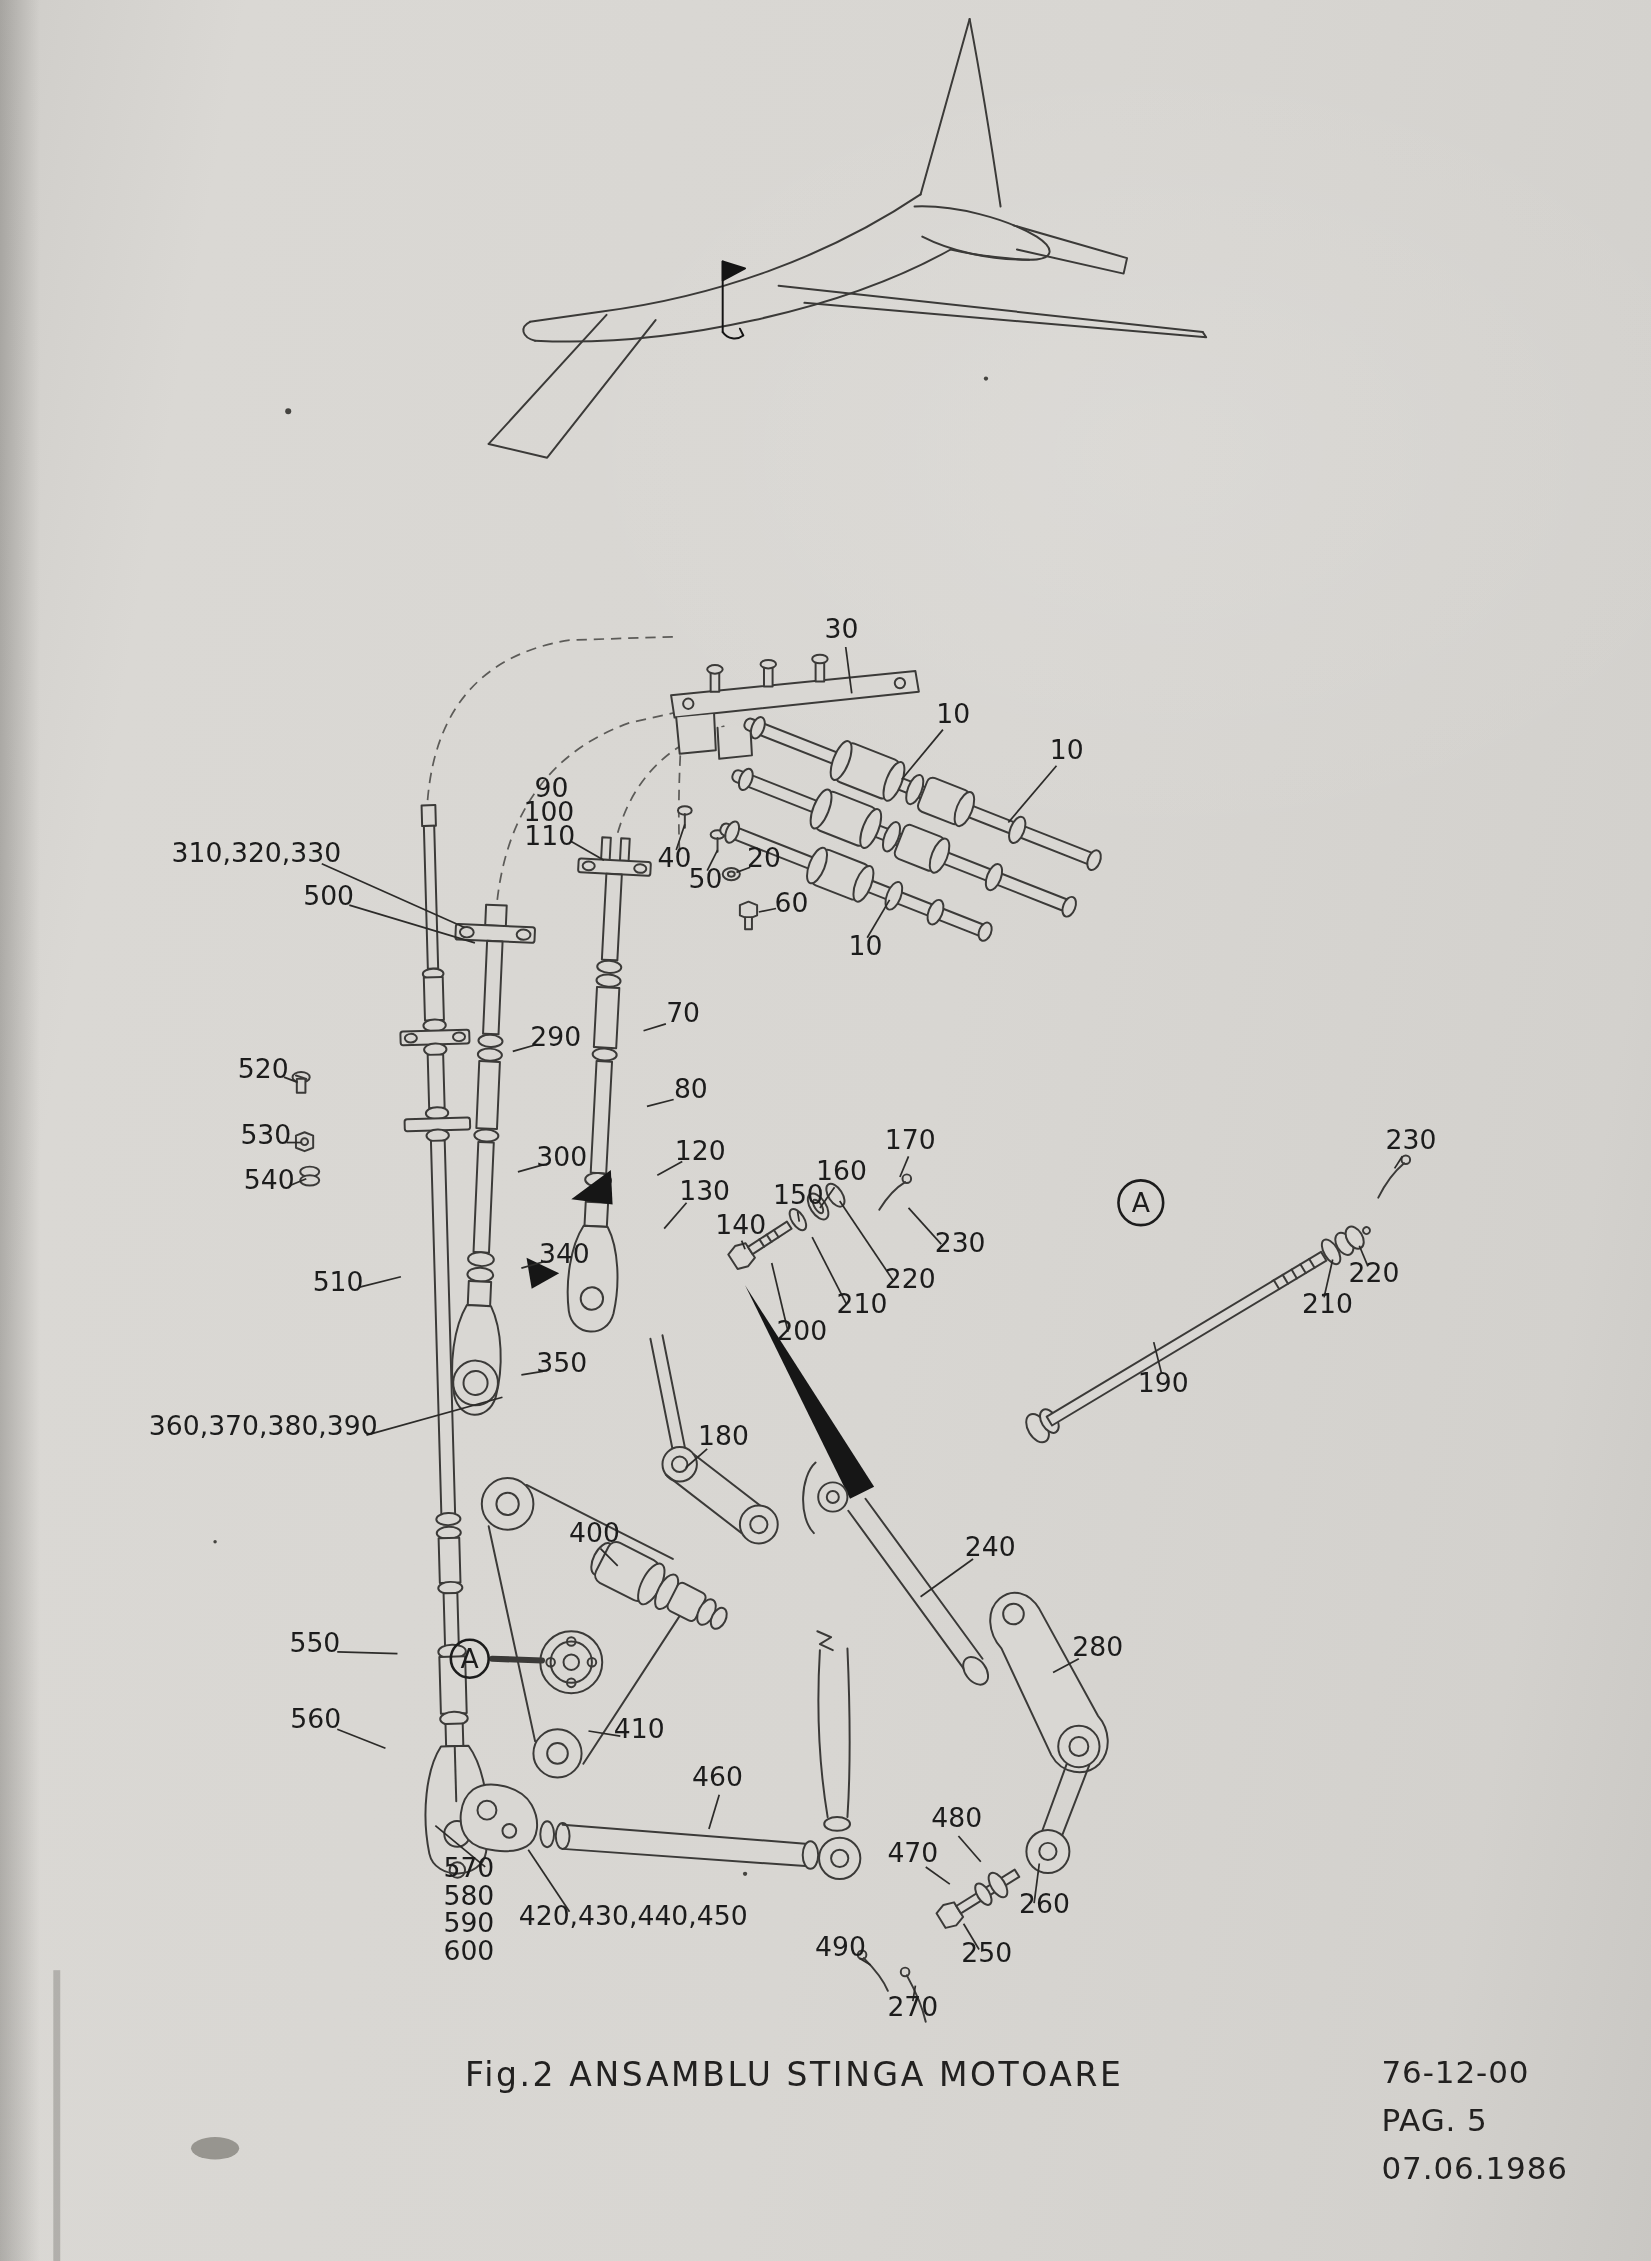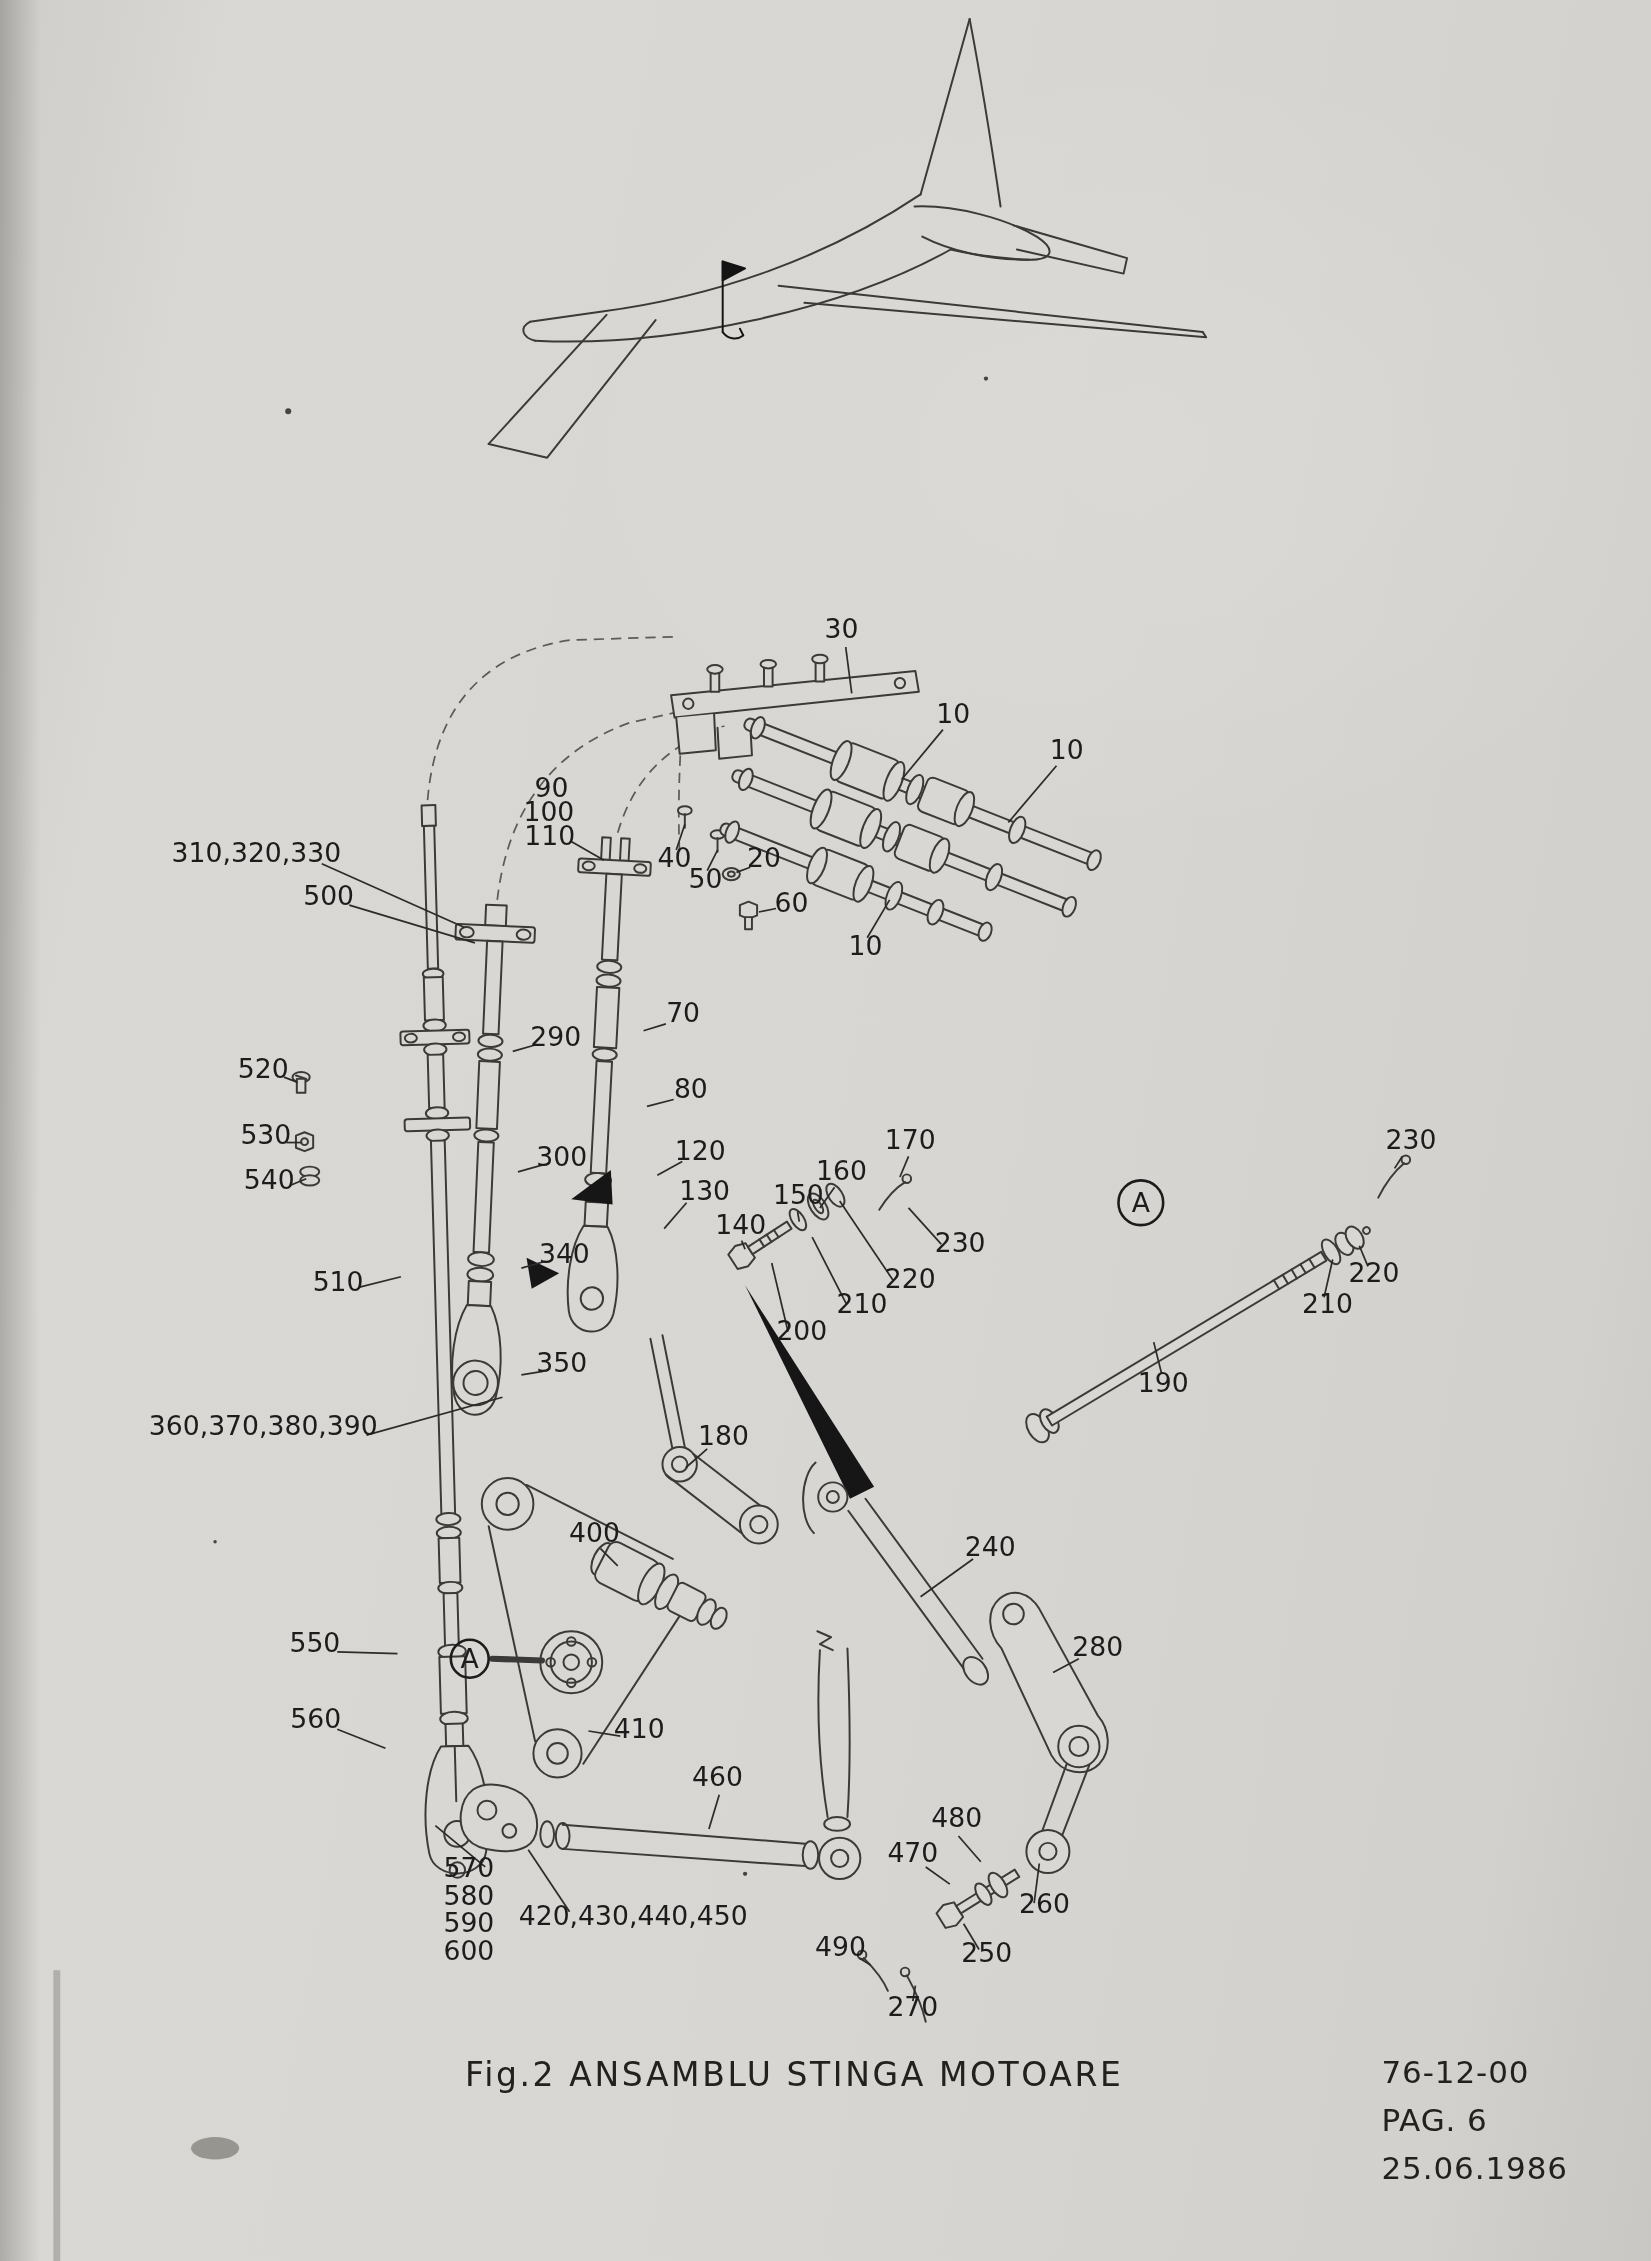--- a/index.html
+++ b/index.html
@@ -468,17 +468,17 @@
         <g>
           <circle cx="546" cy="1928" r="22" class="marker-circle"></circle>
           <text x="546" y="1939" class="callout">A</text>
         </g>
       </g>
   </svg>
 
   <div class="caption-line1">Fig.2 ANSAMBLU STINGA MOTOARE</div>
   <div class="docinfo">
     <div>76-12-00</div>
-    <div>PAG. 6</div>
-    <div>25.06.1986</div>
+    <div>PAG. 5</div>
+    <div>07.06.1986</div>
   </div>
 </div>
 
 
 </body></html>

